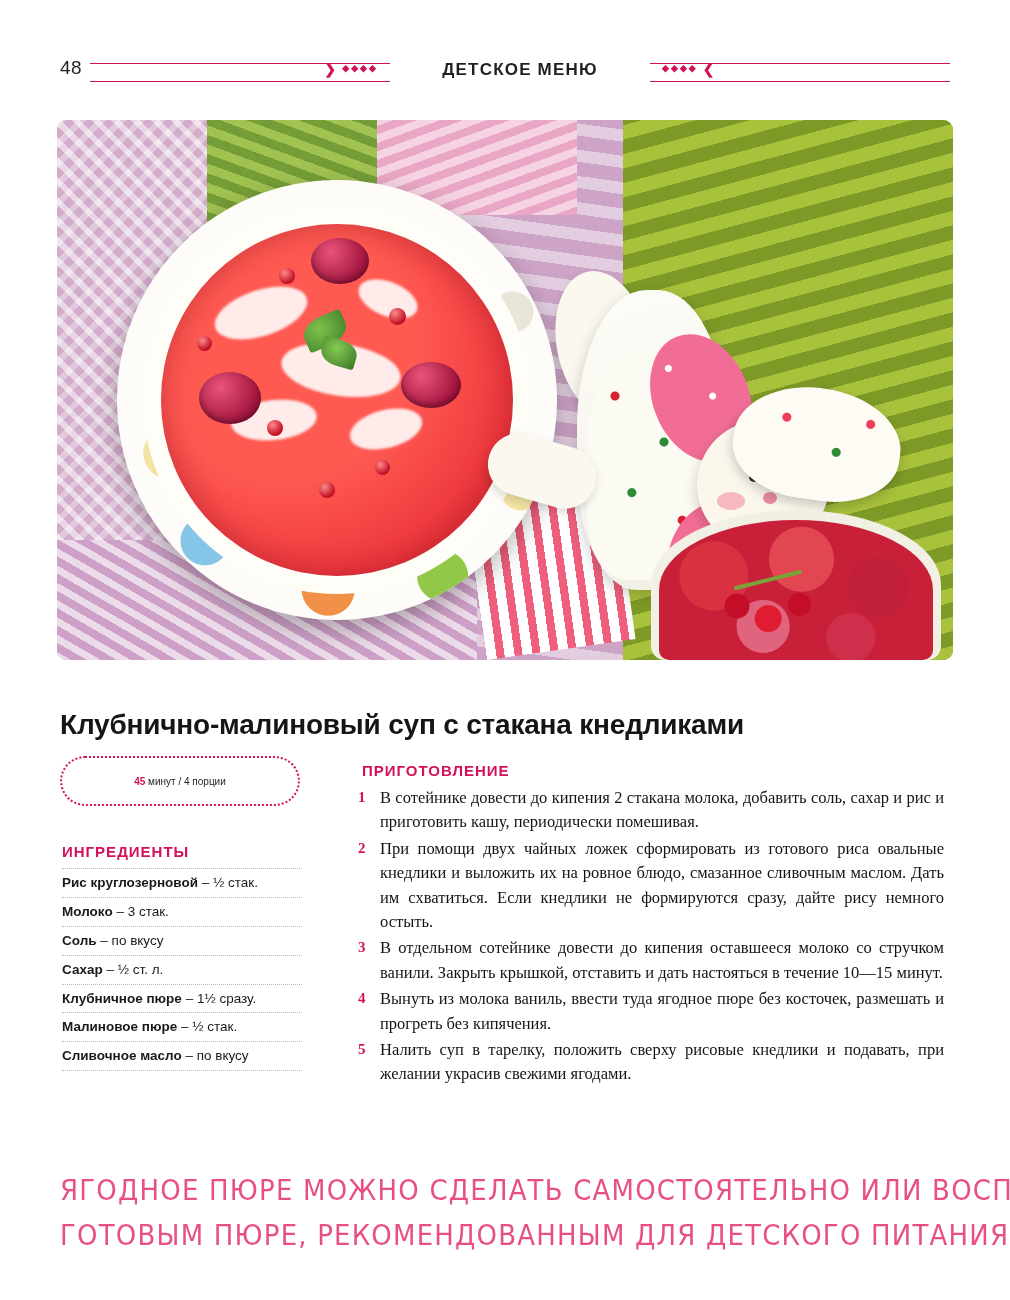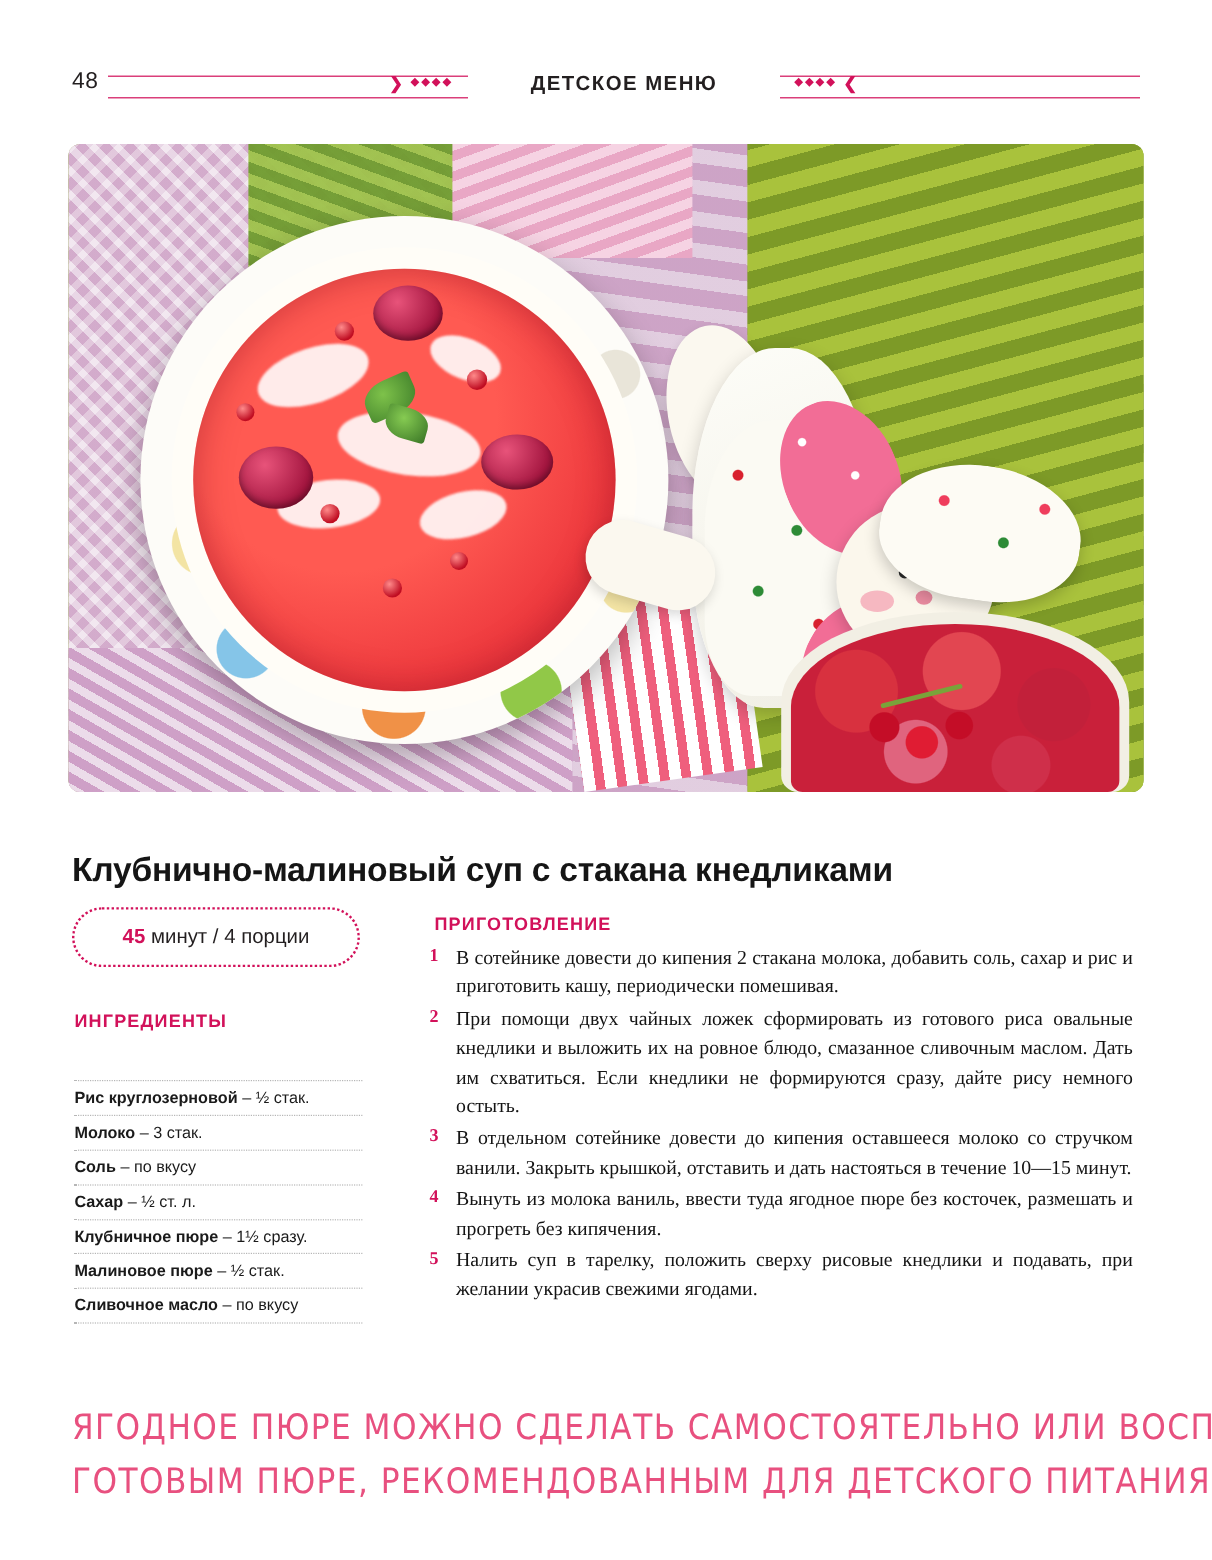--- a/index.html
+++ b/index.html
@@ -414,21 +414,21 @@
     width: 240px;
     height: 50px;
     border: 2px dotted #d2115a;
     border-radius: 25px;
     display: flex;
     align-items: center;
     justify-content: center;
     box-sizing: border-box;
   }
   .time-text {
-    font-size: 17px;
+    font-size: 10px;
     color: #231f20;
     text-align: right;
   }
   .time-text .num {
     color: #d2115a;
     font-weight: bold;
   }
 
   .ingredients-head {
     position: absolute;
@@ -445,21 +445,21 @@
     top: 868px;
     width: 240px;
   }
   .ing-item {
     border-bottom: 1px dotted #b6b6b6;
     padding: 6px 2px 5px 0;
     font-size: 13.5px;
     color: #1a1a1a;
     line-height: 1.25;
   }
-  .ing-item:first-child { border-top: 1px dotted #b6b6b6; margin-top: 32px; }
+  .ing-item:first-child { border-top: 1px dotted #b6b6b6; }
   .ing-item b { font-weight: bold; }
 
   
   .prep-head {
     position: absolute;
     left: 362px;
     top: 762px;
     font-size: 15px;
     font-weight: bold;
     letter-spacing: 1px;

